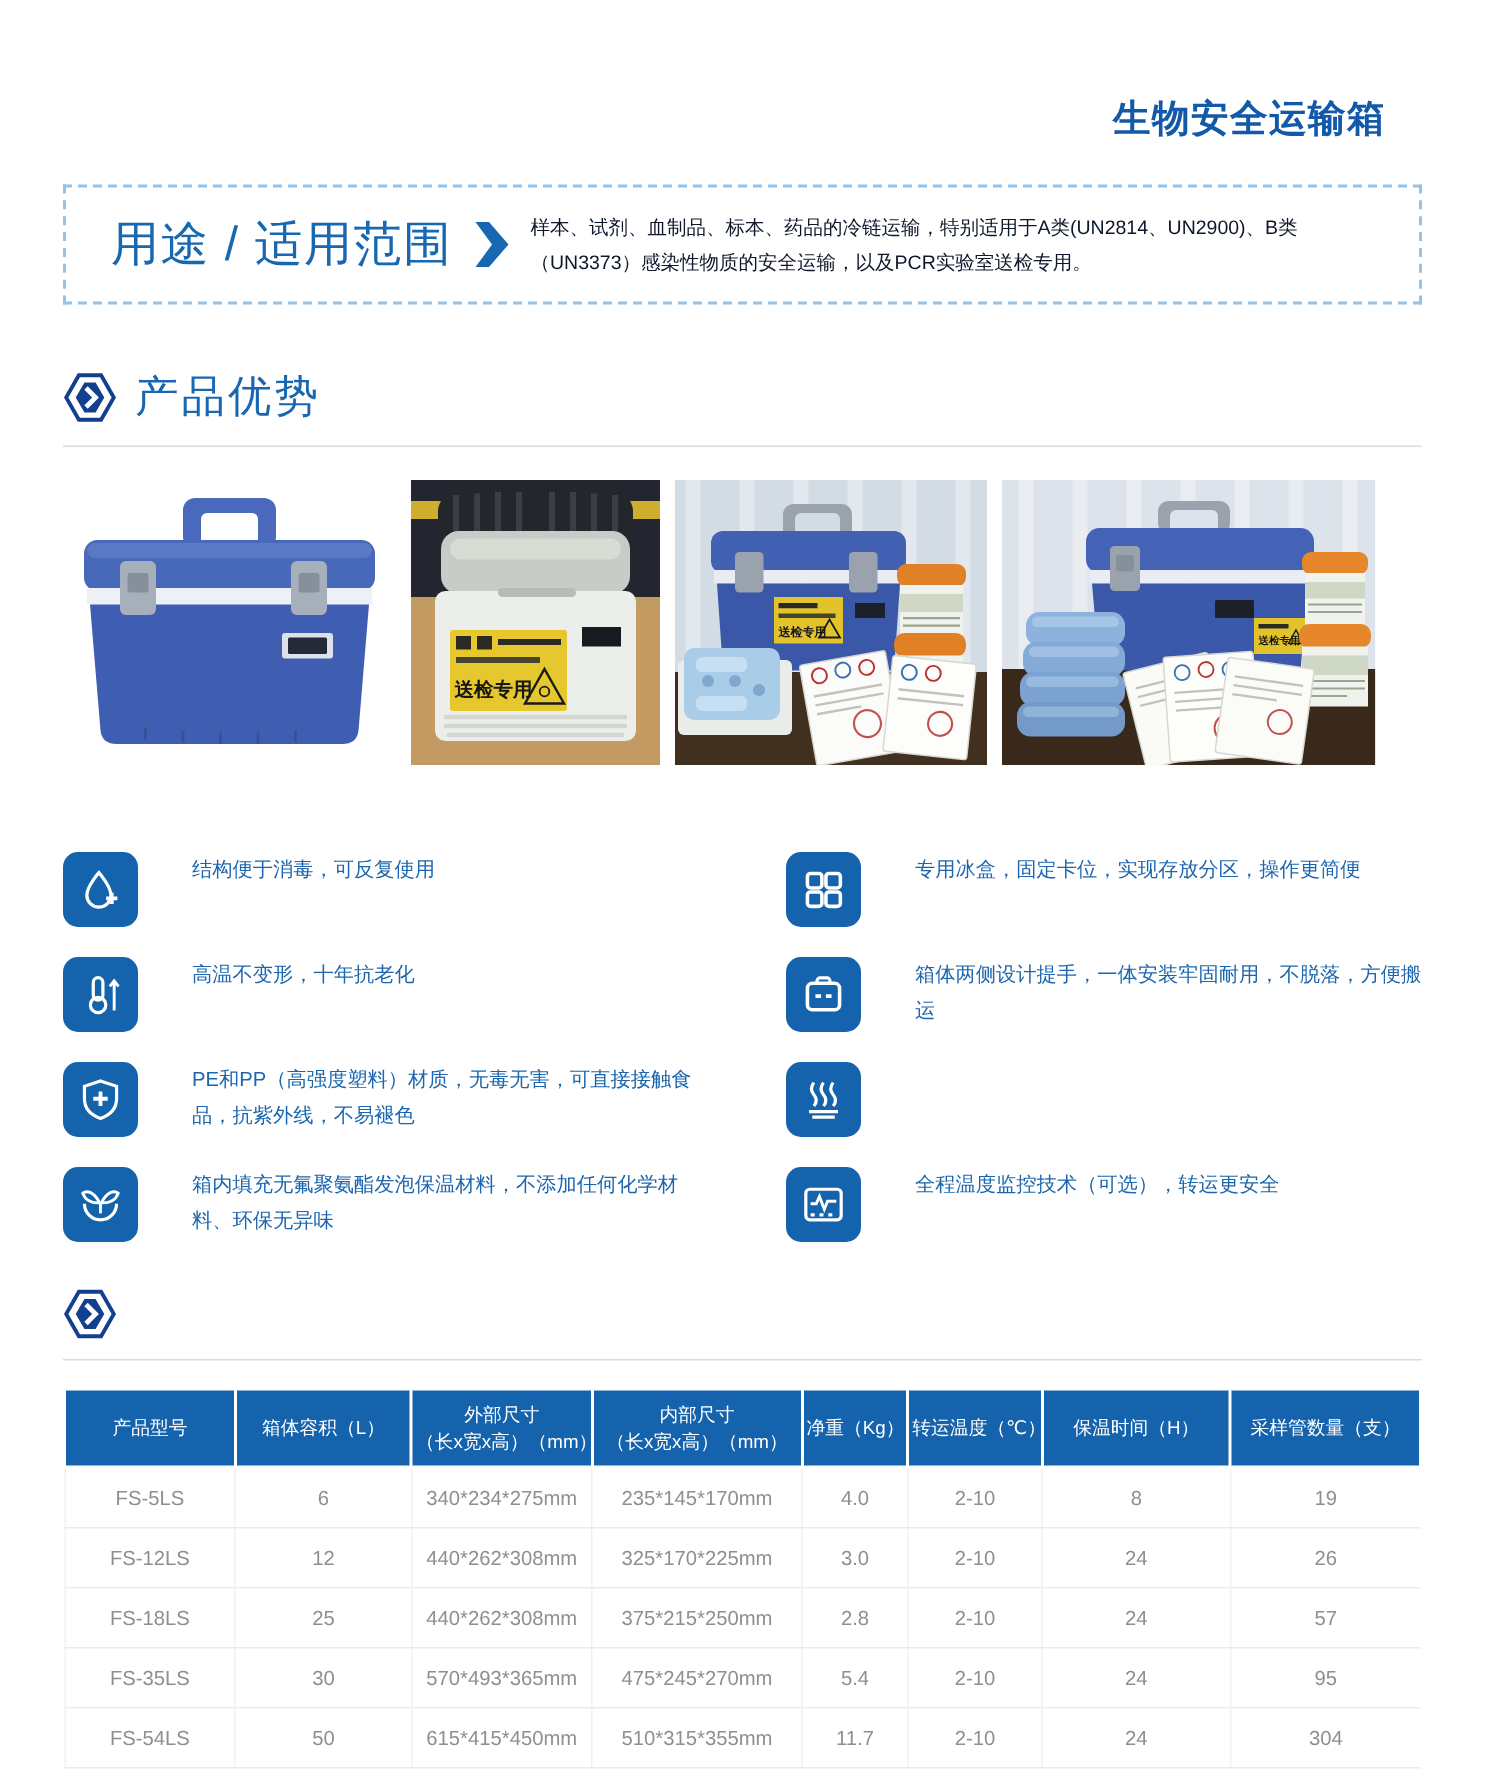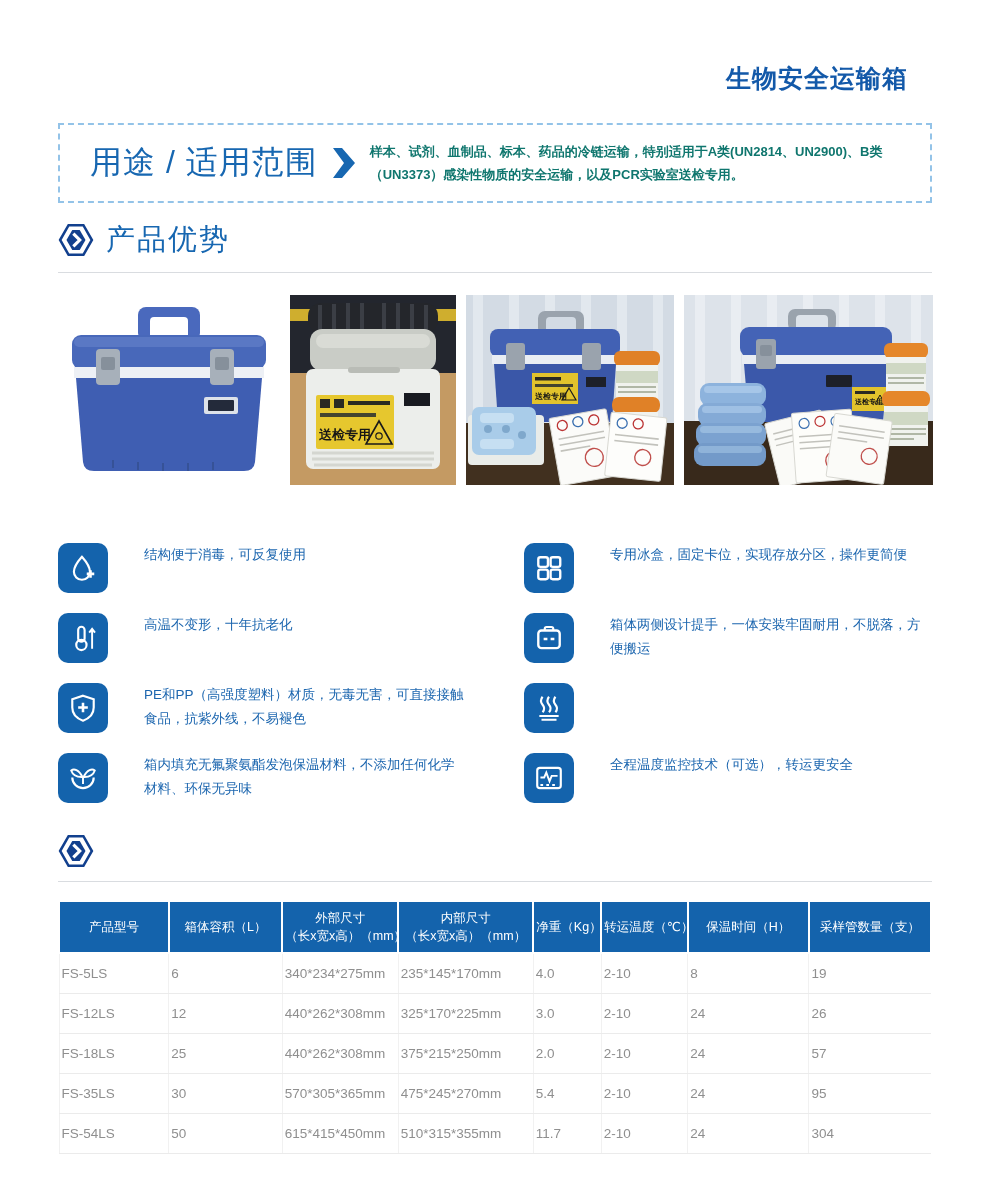--- a/index.html
+++ b/index.html
@@ -2,21 +2,21 @@
 <html><head>
 <meta charset="utf-8">
 <style>
   * { margin: 0; padding: 0; box-sizing: border-box; }
   html, body { background: #ffffff; }
   body {
     width: 990px; height: 1191px;
     font-family: "Liberation Sans", "DejaVu Sans", sans-serif;
     position: relative; overflow: hidden;
   }
-  .container { padding: 0 58px; }
+  .container { padding: 0 42px; }
 
   
   .page-title {
     margin-top: 62px;
     text-align: right;
     padding-right: 24px;
     font-size: 25px;
     font-weight: bold;
     color: #1359a9;
     letter-spacing: 1px;
@@ -36,28 +36,28 @@
     font-size: 32px;
     color: #1767b1;
     font-weight: 500;
     white-space: nowrap;
     letter-spacing: 1px;
   }
   .usage-arrow { flex: none; display: flex; align-items: center; }
   .usage-desc {
     flex: 1;
     font-size: 13px;
-    color: #0f766e;
+    color: #0f172a;
     line-height: 1.8;
-    font-weight: 700;
+    font-weight: 400;
   }
 
   
   .section-header {
-    margin-top: 17px;
+    margin-top: 42px;
     display: flex;
     align-items: center;
     gap: 12px;
     padding-bottom: 12px;
     border-bottom: 1px solid #d9dce0;
   }
   .section-header.params { margin-top: 30px; }
   .section-title {
     font-size: 29px;
     color: #1767b1;
@@ -112,20 +112,21 @@
     border: 2px solid #ffffff;
     line-height: 1.45;
     white-space: nowrap;
     height: 48px;
     vertical-align: middle;
   }
   .params-table thead th .th-sub:empty { display: none; }
   .params-table tbody td {
     color: #8f8f8f;
     font-size: 13.5px;
+    text-align: center;
     padding: 12px 2px;
     border-bottom: 1px solid #ebebeb;
     border-right: 1px solid #f1f1f1;
     background: #ffffff;
     white-space: nowrap;
   }
   .params-table tbody td:last-child { border-right: none; }
   .params-table tbody td:first-child { border-left: 1px solid #f1f1f1; }
 </style>
 </head>
@@ -479,29 +480,29 @@
         <td>3.0</td>
         <td>2-10</td>
         <td>24</td>
         <td>26</td>
       </tr>
       <tr>
         <td>FS-18LS</td>
         <td>25</td>
         <td>440*262*308mm</td>
         <td>375*215*250mm</td>
-        <td>2.0</td>
+        <td>2.8</td>
         <td>2-10</td>
         <td>24</td>
         <td>57</td>
       </tr>
       <tr>
         <td>FS-35LS</td>
         <td>30</td>
-        <td>570*305*365mm</td>
+        <td>570*493*365mm</td>
         <td>475*245*270mm</td>
         <td>5.4</td>
         <td>2-10</td>
         <td>24</td>
         <td>95</td>
       </tr>
       <tr>
         <td>FS-54LS</td>
         <td>50</td>
         <td>615*415*450mm</td>

